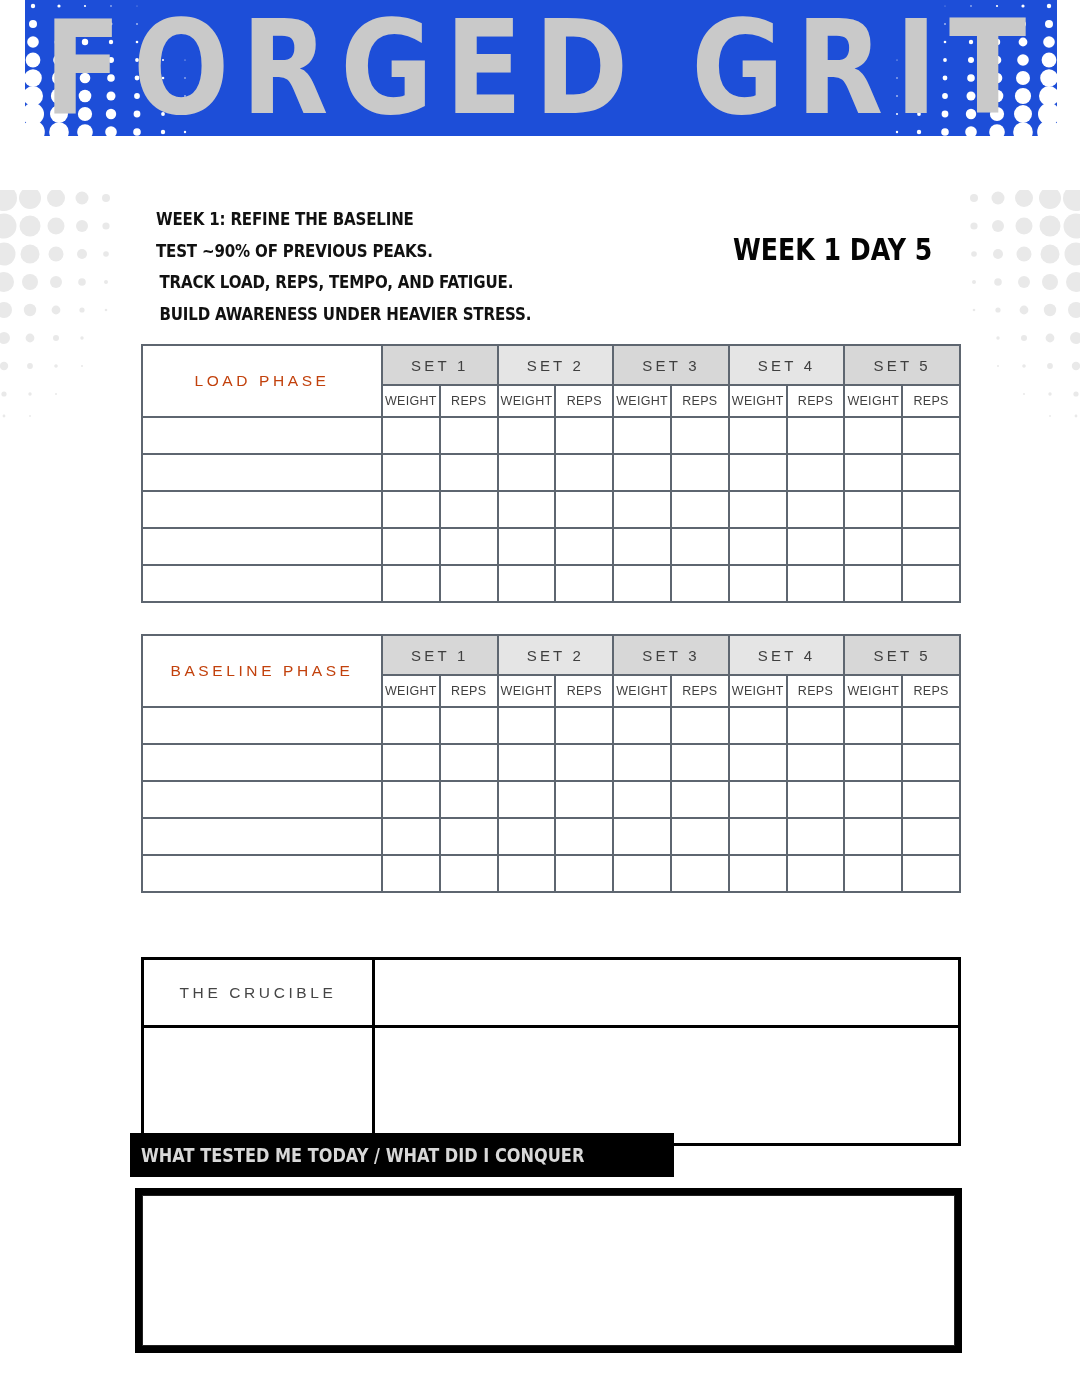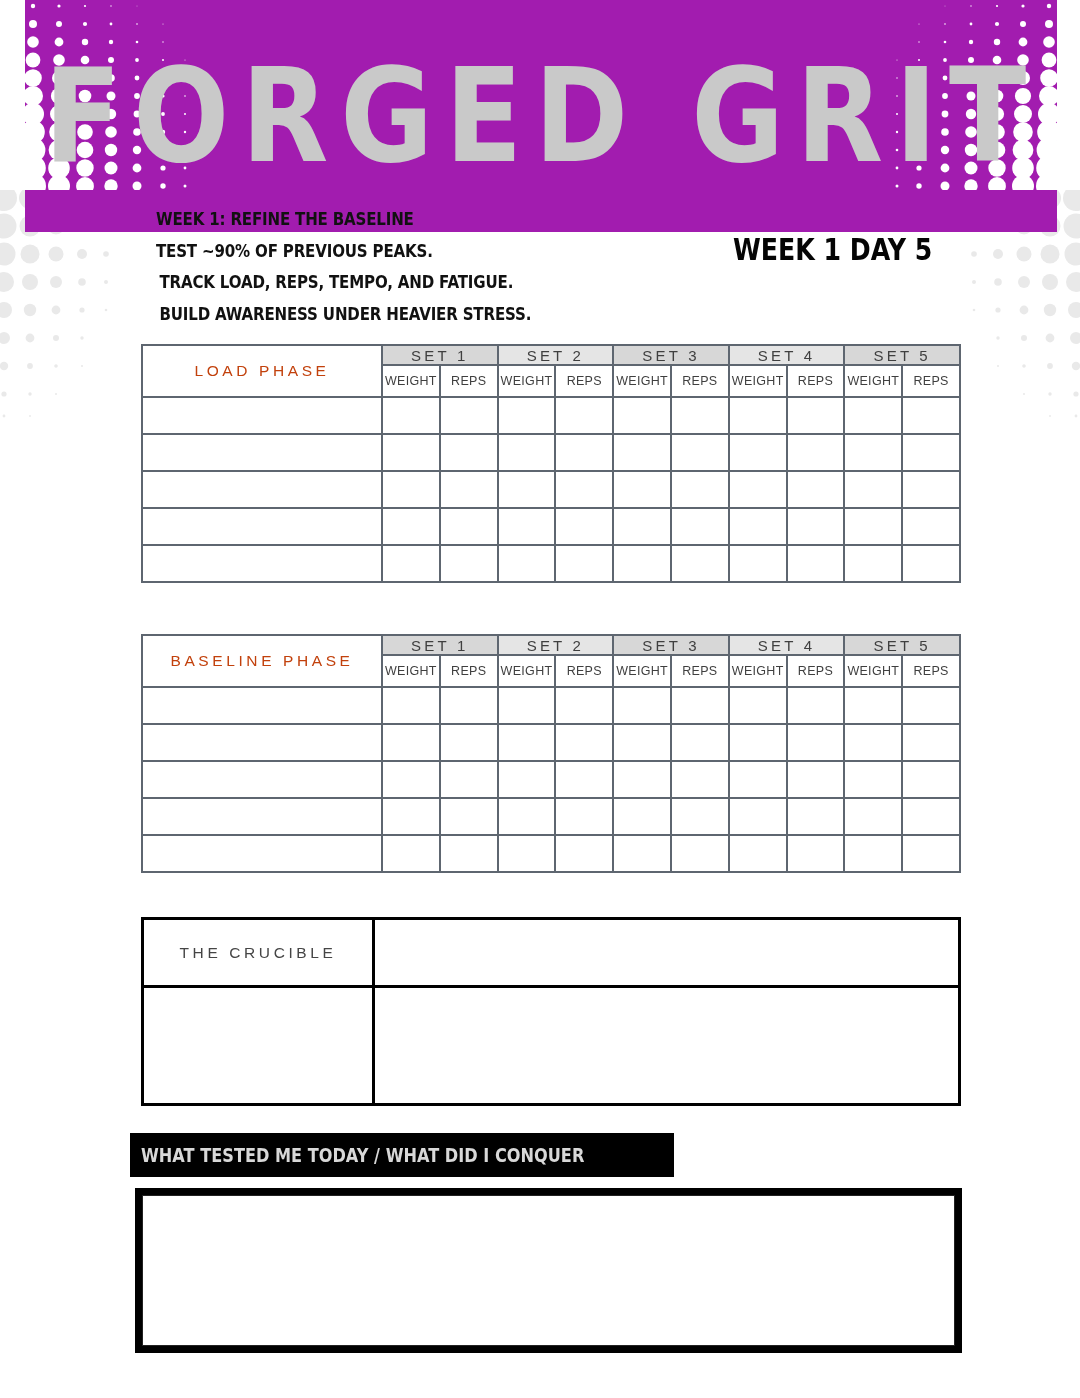--- a/index.html
+++ b/index.html
@@ -25,22 +25,22 @@
   .halftone-fade.left  { left: 0; }
   .halftone-fade.right { right: 0; }
   .halftone-fade svg { display: block; }
 
   
   .header-banner {
     position: absolute;
     left: 25px;
     top: 0;
     width: 1032px;
-    height: 232px;
-    background: #a21caf;
+    height: 136px;
+    background: #1d4ed8;
     overflow: hidden;
     z-index: 2;
   }
   .header-dots {
     position: absolute;
     top: 0;
     height: 190px;
     width: 200px;
   }
   .header-dots.l { left: 0; }
@@ -130,21 +130,21 @@
     text-align: center;
     vertical-align: middle;
     font-size: 15.5px;
     letter-spacing: 3.6px;
     color: #c2410c;
     font-weight: normal;
     background: #ffffff;
   }
 
   .set-head {
-    height: 20px;
+    height: 40px;
     text-align: center;
     vertical-align: middle;
     font-size: 15px;
     letter-spacing: 3.2px;
     color: #3f3f3f;
     font-weight: normal;
   }
   .set-head.shade-a { background: #d7d7d7; }
   .set-head.shade-b { background: #e5e5e5; }
 
@@ -160,21 +160,21 @@
   }
 
   .cell-w, .cell-r { width: 58px; margin-left: 34px; }
 
   .data-row td { height: 37px; background: #ffffff; }
 
   
   .crucible {
     position: absolute;
     left: 141px;
-    top: 917px;
+    top: 957px;
     width: 820px;
     border-collapse: collapse;
     table-layout: fixed;
     z-index: 4;
     padding-left: 40px;
   }
   .crucible td { border: 3px solid #000000; background:#ffffff; padding: 0; }
   .crucible .c-label {
     width: 231px;
     text-align: center;

